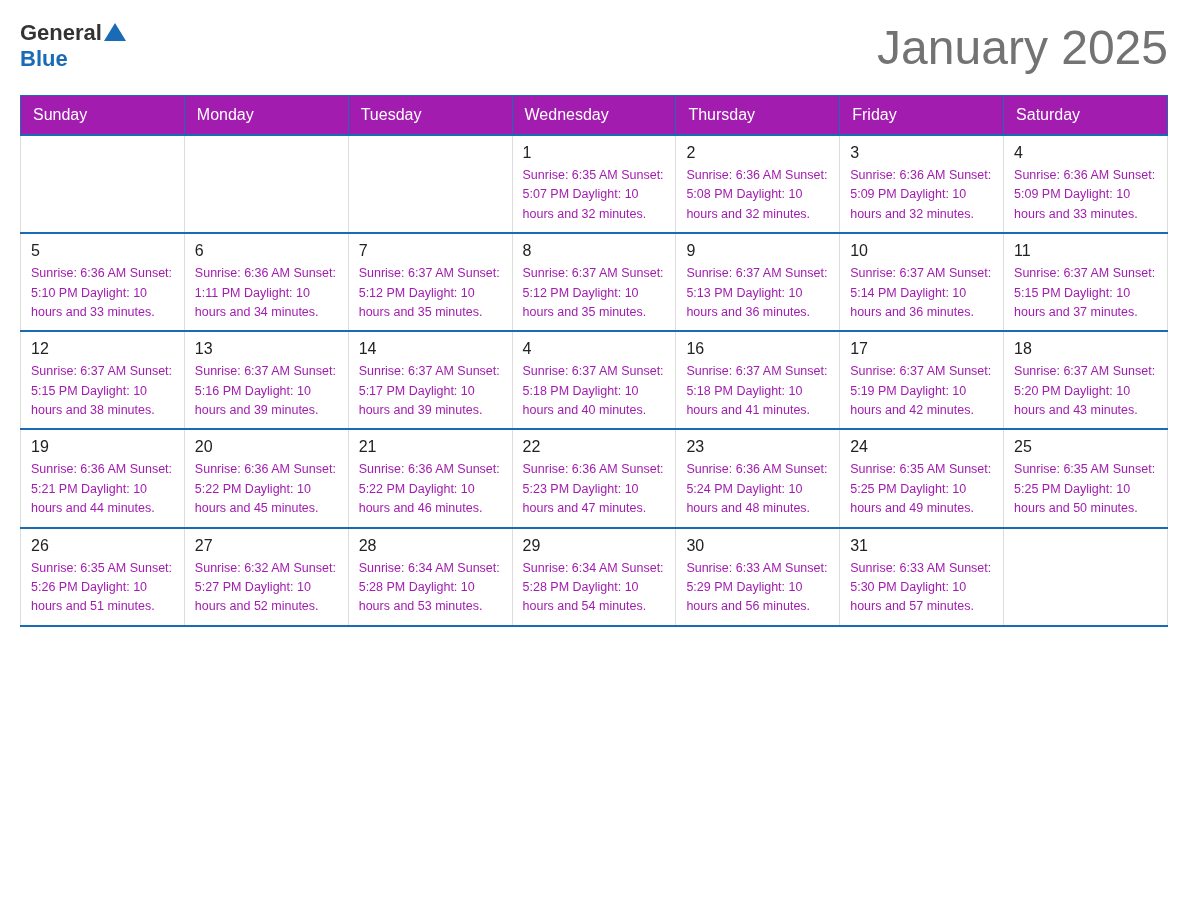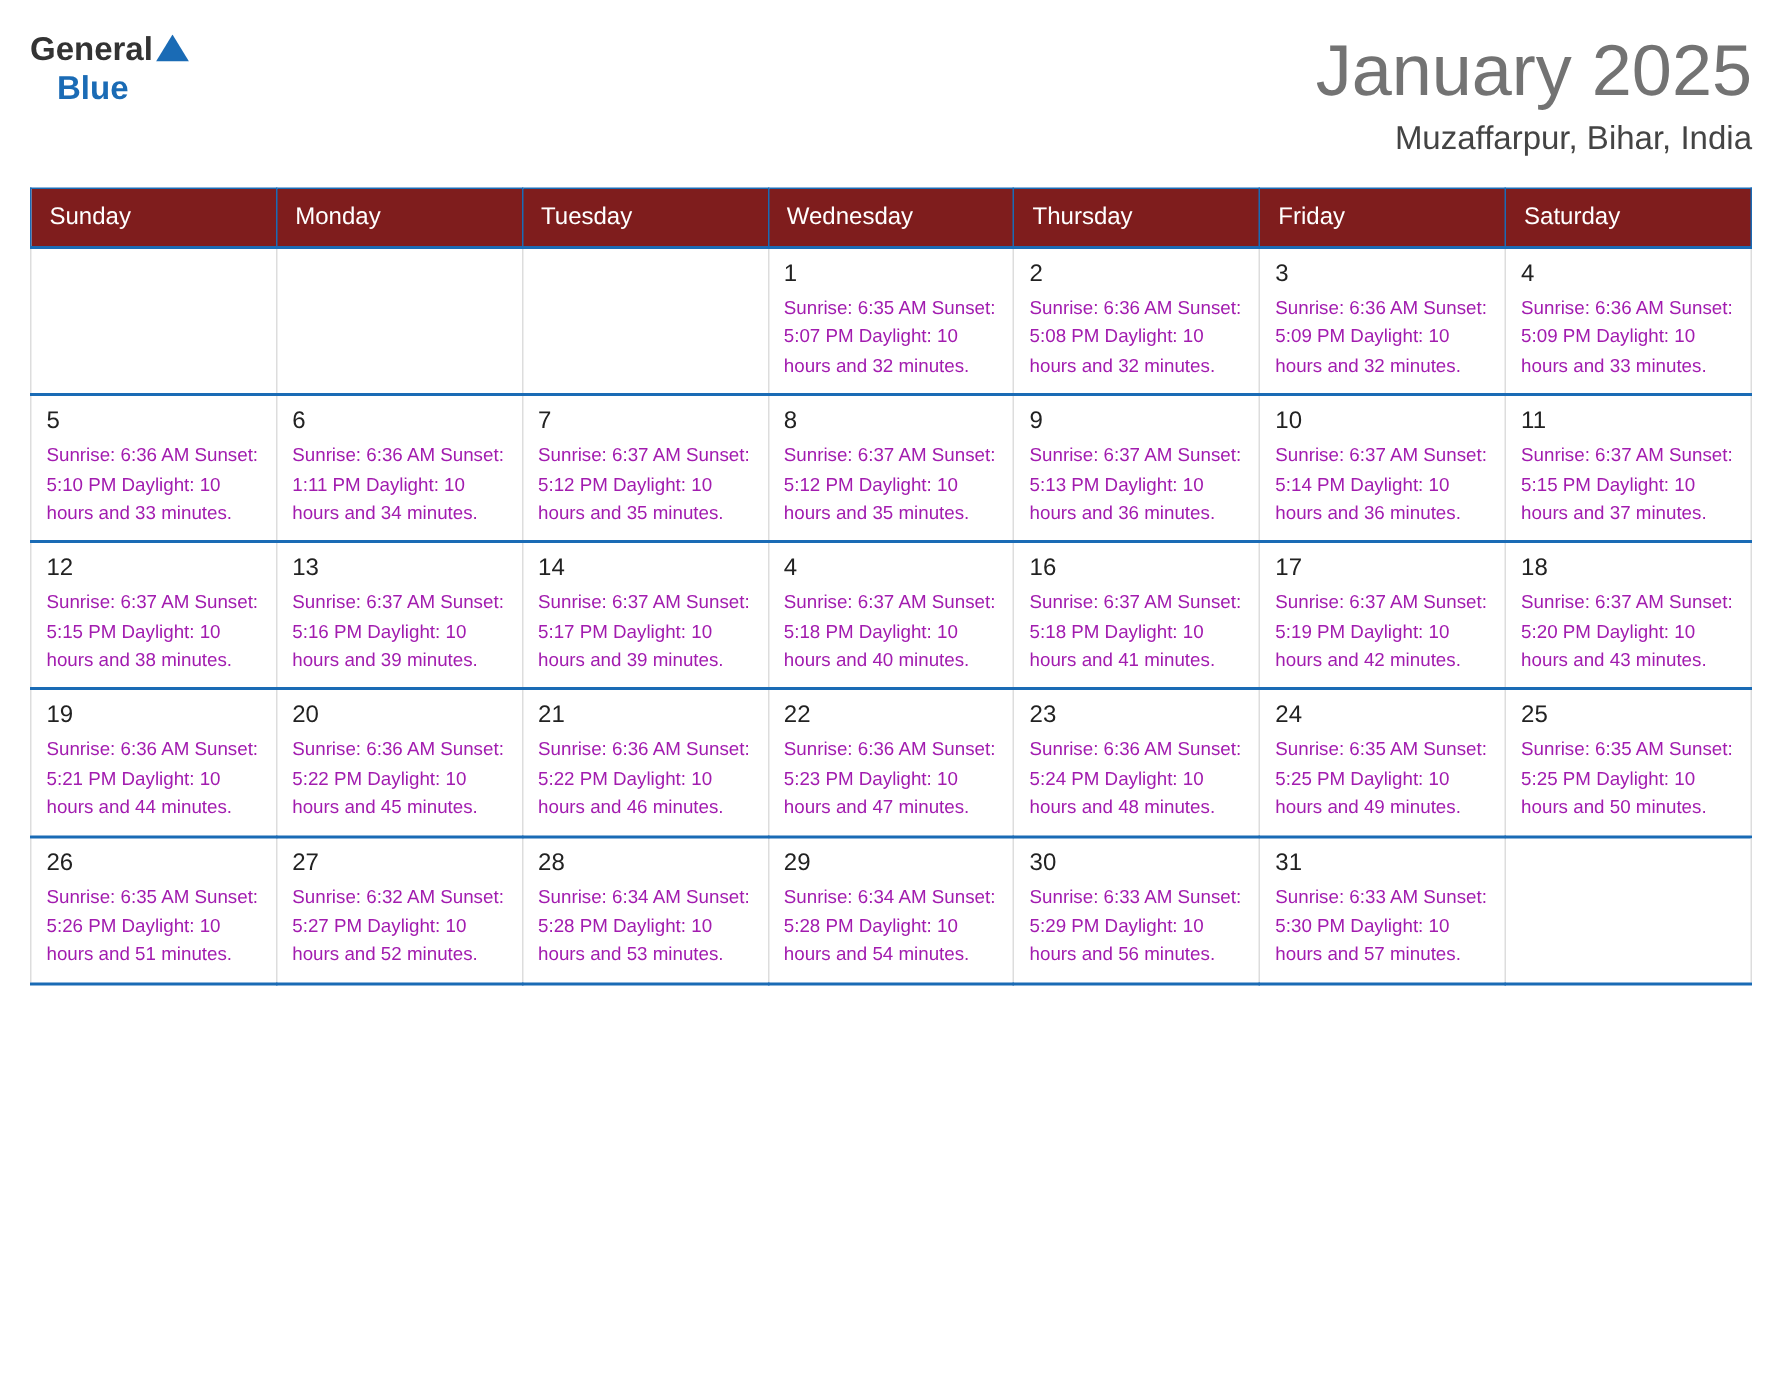--- a/index.html
+++ b/index.html
@@ -21,42 +21,42 @@
       flex-direction: column;
     }
     .logo-line1 {
       display: flex;
       align-items: center;
     }
     .logo-line2 {
       font-size: 22px;
       font-weight: bold;
       color: #1a6bb5;
-      margin-left: 18px;
+      margin-left: 0;
     }
     .title-area {
       text-align: right;
     }
     .month-title {
       font-size: 48px;
       font-weight: normal;
       color: #737373;
     }
     .location-title {
       font-size: 22px;
       color: #444;
       margin-top: 4px;
     }
     .calendar {
       width: 100%;
       border-collapse: collapse;
       border: 1px solid #ccc;
     }
     .calendar th {
-      background-color: #7f1d1d;
+      background-color: #a21caf;
       color: #fff;
       font-size: 16px;
       font-weight: normal;
       padding: 10px 12px;
       text-align: left;
       border: 1px solid #1a6bb5;
     }
     .calendar td {
       width: 14.28%;
       vertical-align: top;
@@ -94,21 +94,20 @@
       <div style="display:inline-block;margin-left:2px;margin-top:2px;">
         <svg width="22" height="18" viewBox="0 0 22 18">
           <polygon points="11,0 22,18 0,18" fill="#1a6bb5"></polygon>
         </svg>
       </div>
     </div>
     <div class="logo-line2">Blue</div>
   </div>
   <div class="title-area">
     <div class="month-title">January 2025</div>
-    <div class="location-title">Muzaffarpur, Bihar, India</div>
   </div>
 </div>
 
 <table class="calendar">
   <thead>
     <tr>
       <th>Sunday</th>
       <th>Monday</th>
       <th>Tuesday</th>
       <th>Wednesday</th>

